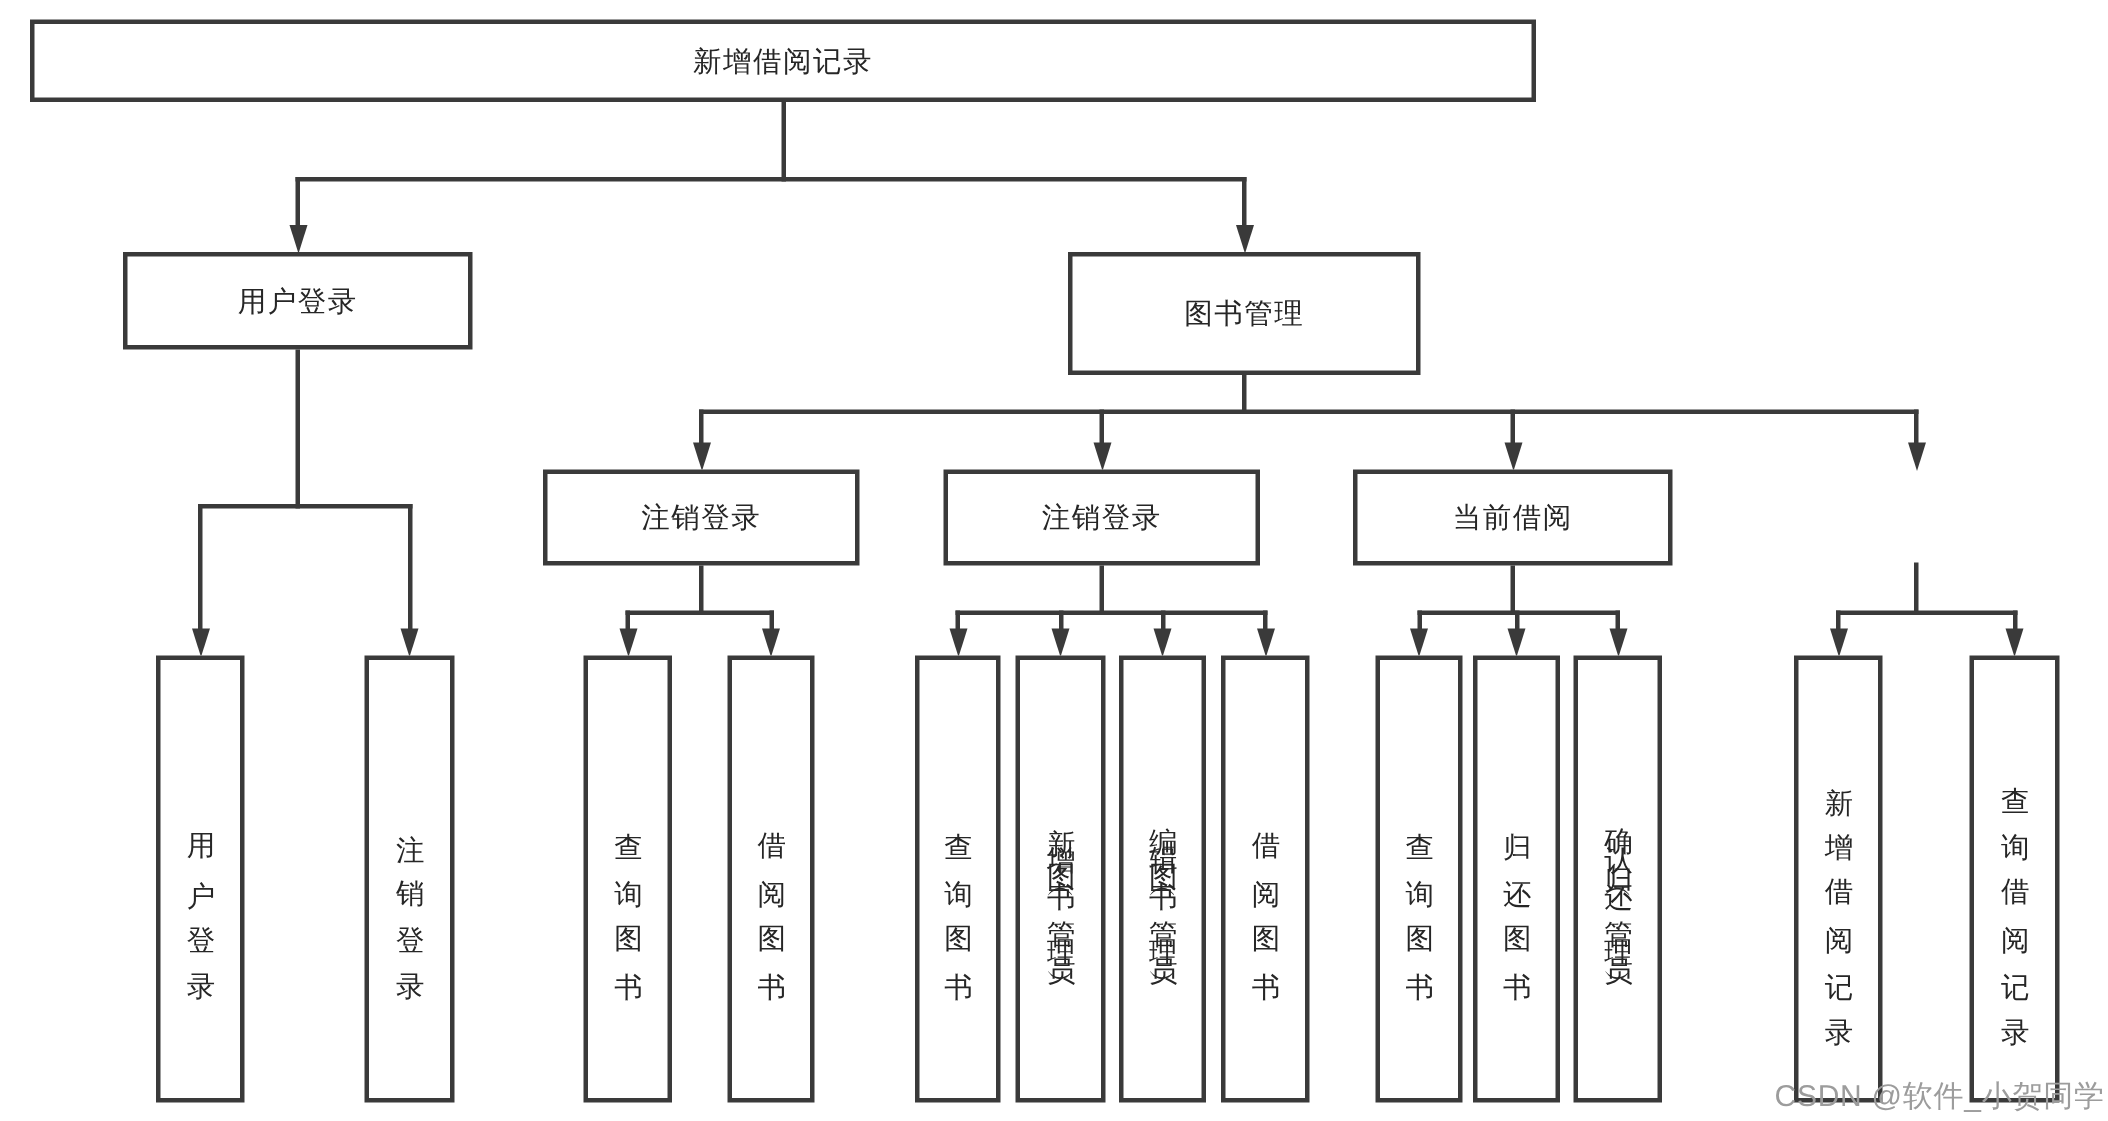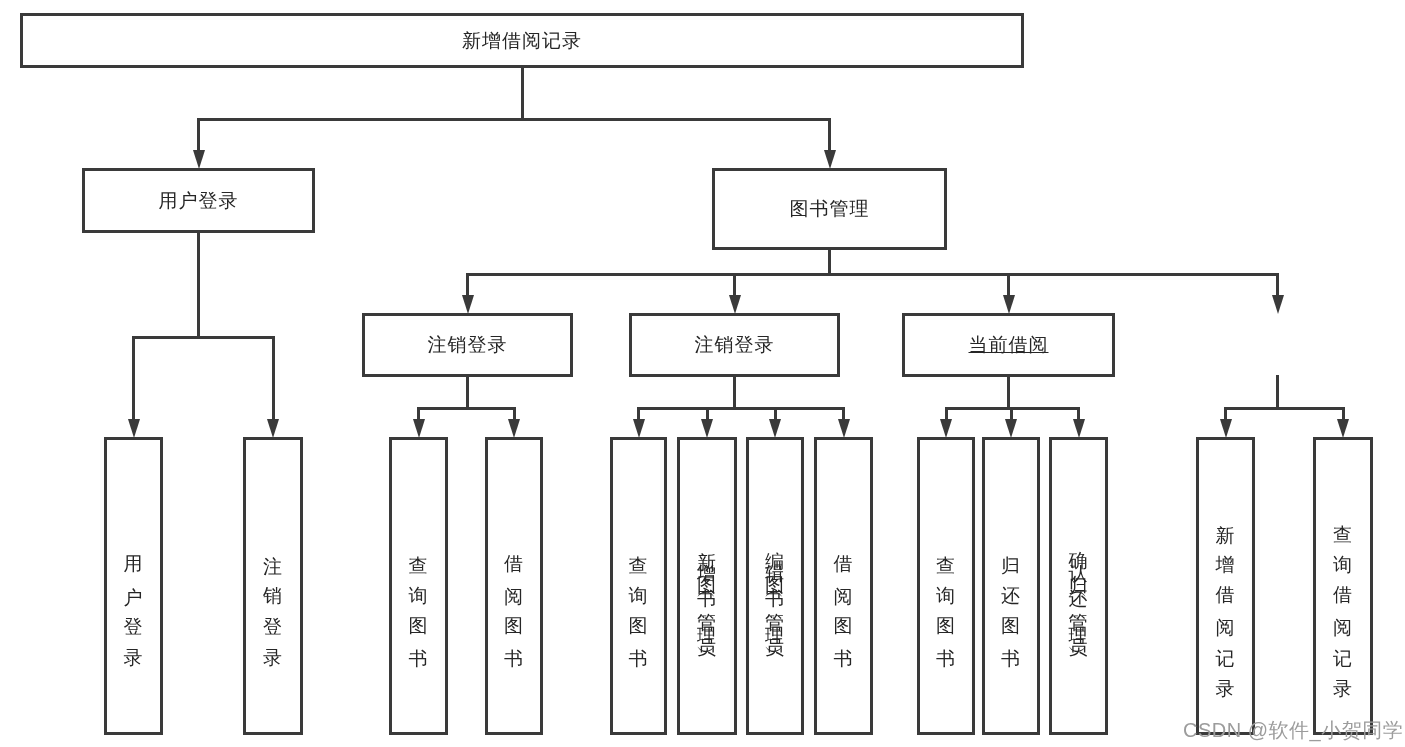--- a/index.html
+++ b/index.html
@@ -117,21 +117,21 @@
     </div>
     <div class="node" style="left: 712px; top: 168px; width: 235px; height: 82px;">
       <span>图书管理</span>
     </div>
     <div class="node" style="left: 362px; top: 313px; width: 211px; height: 64px;">
       <span>注销登录</span>
     </div>
     <div class="node" style="left: 629px; top: 313px; width: 211px; height: 64px;">
       <span>注销登录</span>
     </div>
-    <div class="node" style="left: 902px; top: 313px; width: 213px; height: 64px; text-decoration: underline;">
+    <div class="node" style="left: 902px; top: 313px; width: 213px; height: 64px;">
       <span>当前借阅</span>
     </div>
     <div class="node" style="left: 104px; top: 437px; width: 59px; height: 298px;">
       <span class="vlabel" style="letter-spacing: 31px; margin-bottom: -31px;">用户登录</span>
     </div>
     <div class="node" style="left: 243px; top: 437px; width: 60px; height: 298px;">
       <span class="vlabel" style="letter-spacing: 31px; margin-bottom: -31px;">注销登录</span>
     </div>
     <div class="node" style="left: 389px; top: 437px; width: 59px; height: 298px;">
       <span class="vlabel" style="letter-spacing: 31px; margin-bottom: -31px;">查询图书</span>

